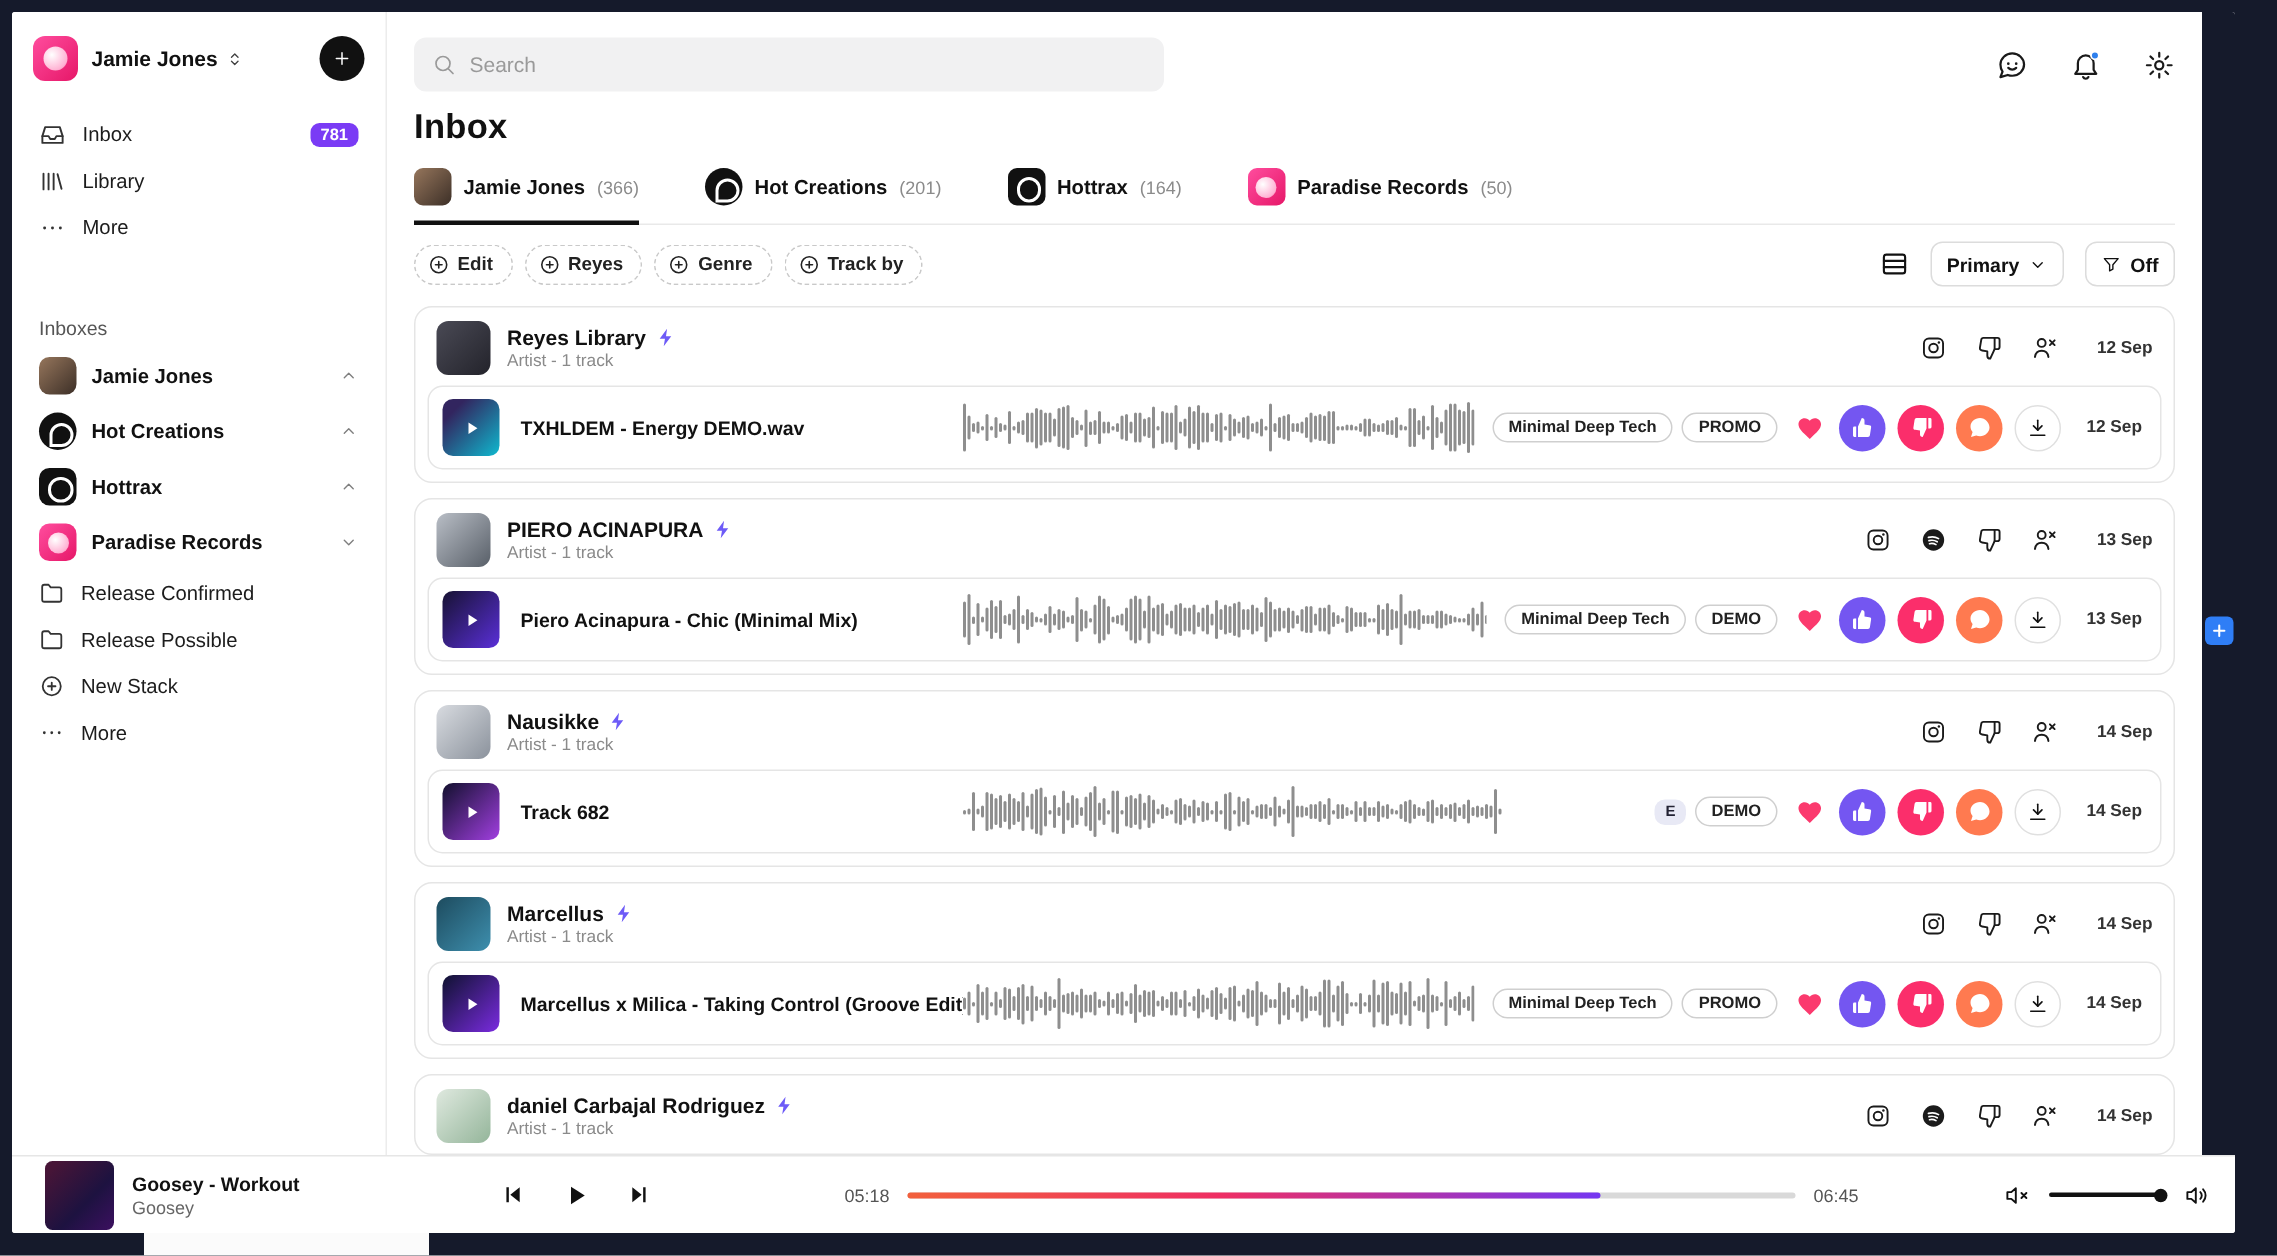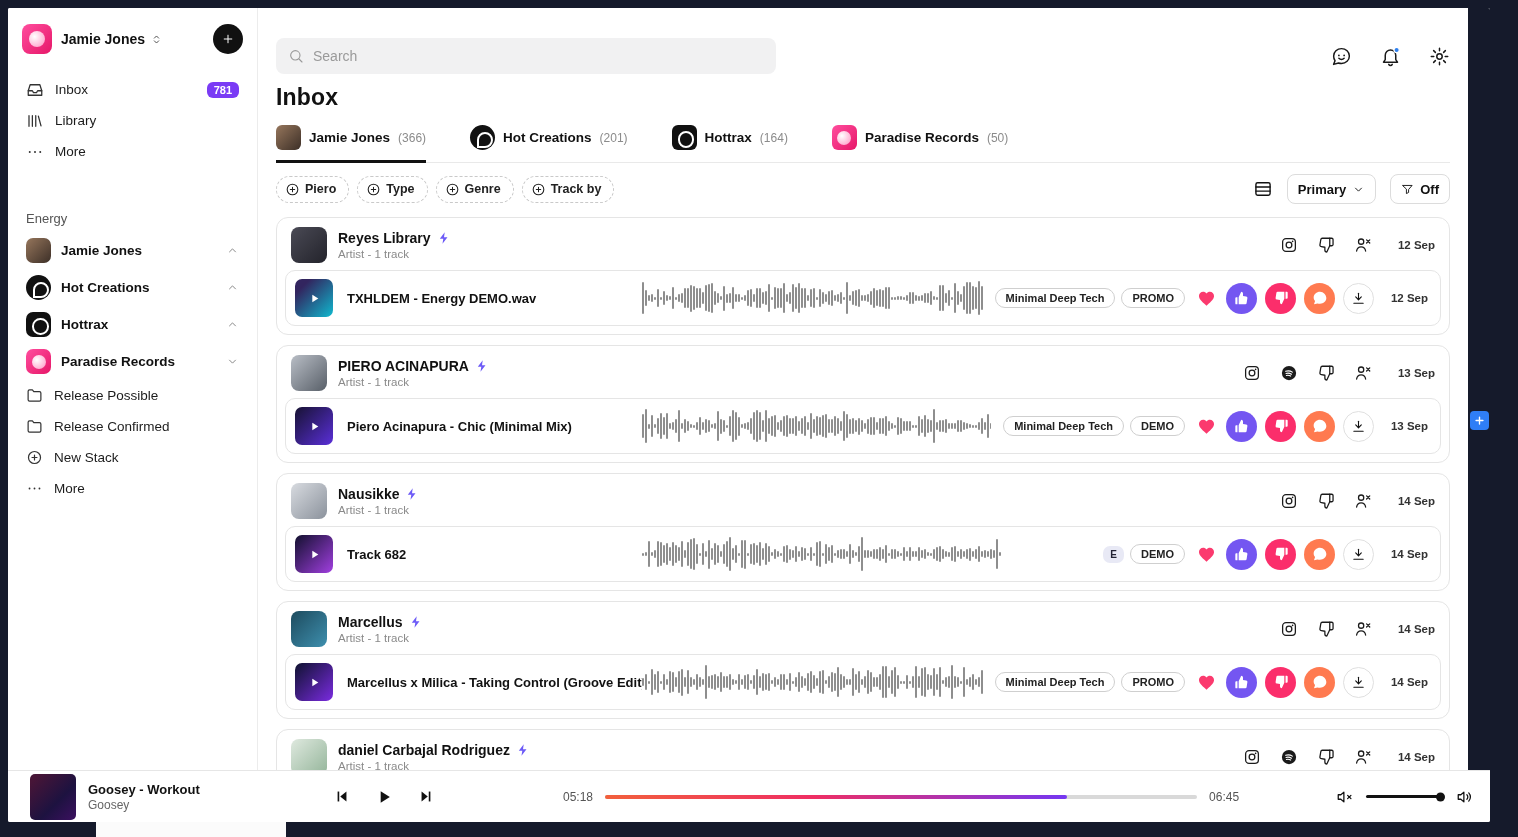--- a/index.html
+++ b/index.html
@@ -49,21 +49,21 @@
   .av-ht { background:#111; }
   .av-ht::after { content:""; position:absolute; left:25%; top:25%; width:50%; height:50%;
     border:2px solid #fff; border-radius:50%; }
 
   .folder-row { display:flex; align-items:center; gap:11px; height:31px;
     font-size:13.5px; font-weight:500; color:#1c1c1c; padding:0 4px; cursor:pointer; }
   .folder-row .icon { color:#333; } .folder-row .icon svg { width:17px; height:17px; }
 
   
   .main { position:absolute; left:250px; top:0; width:1210px; height:762px; overflow:hidden; }
-  .main-inner { padding:16px 18px; }
+  .main-inner { padding:3px 18px; }
   .toprow { display:flex; align-items:center; padding-top:14px; }
   .searchbox { width:500px; height:36px; background:#f1f1f2; border-radius:8px;
     display:flex; align-items:center; padding:0 12px; gap:9px; color:#9a9a9a; }
   .searchbox .icon svg { width:16px; height:16px; }
   .searchbox input { border:none; background:transparent; outline:none;
     font-size:14px; color:#333; width:100%; font-family:inherit; }
   .searchbox input::placeholder { color:#9a9a9a; }
   .top-icons { margin-left:auto; display:flex; gap:28px; align-items:center; color:#1a1a1a; }
   .ti { cursor:pointer; position:relative; } .ti svg { width:21px; height:21px; }
 
@@ -218,21 +218,21 @@
           <span class="icon">
             <svg viewBox="0 0 24 24" fill="none" stroke="currentColor" stroke-width="1.7" stroke-linecap="round" stroke-linejoin="round">
               <circle cx="5" cy="12" r="1.3" fill="currentColor" stroke="none"></circle>
               <circle cx="12" cy="12" r="1.3" fill="currentColor" stroke="none"></circle>
               <circle cx="19" cy="12" r="1.3" fill="currentColor" stroke="none"></circle>
             </svg>
           </span>
           <span>More</span>
         </div>
       </nav>
-    <div class="inboxes-heading">Energy</div>
+    <div class="inboxes-heading">Inboxes</div>
     <div id="inboxes">
         <div class="inbox-row">
           <span class="inbox-av av-jj"></span>
           <span class="inbox-name">Jamie Jones</span>
           <span class="icon chev">
             <svg viewBox="0 0 24 24" fill="none" stroke="currentColor" stroke-width="1.7" stroke-linecap="round" stroke-linejoin="round">
               <path d="M6.5 14.5L12 9l5.5 5.5"></path>
             </svg>
           </span>
         </div>
@@ -264,29 +264,29 @@
           </span>
         </div>
       </div>
     <div id="folders">
         <div class="folder-row">
           <span class="icon">
             <svg viewBox="0 0 24 24" fill="none" stroke="currentColor" stroke-width="1.7" stroke-linecap="round" stroke-linejoin="round">
               <path d="M3 6a2 2 0 0 1 2-2h4l2 2.5h8a2 2 0 0 1 2 2V18a2 2 0 0 1-2 2H5a2 2 0 0 1-2-2z"></path>
             </svg>
           </span>
-          <span>Release Possible</span>
+          <span>Release Confirmed</span>
         </div>
         <div class="folder-row">
           <span class="icon">
             <svg viewBox="0 0 24 24" fill="none" stroke="currentColor" stroke-width="1.7" stroke-linecap="round" stroke-linejoin="round">
               <path d="M3 6a2 2 0 0 1 2-2h4l2 2.5h8a2 2 0 0 1 2 2V18a2 2 0 0 1-2 2H5a2 2 0 0 1-2-2z"></path>
             </svg>
           </span>
-          <span>Release Confirmed</span>
+          <span>Release Possible</span>
         </div>
         <div class="folder-row">
           <span class="icon">
             <svg viewBox="0 0 24 24" fill="none" stroke="currentColor" stroke-width="1.7" stroke-linecap="round" stroke-linejoin="round">
               <circle cx="12" cy="12" r="8.5"></circle>
               <path d="M12 8.5v7M8.5 12h7"></path>
             </svg>
           </span>
           <span>New Stack</span>
         </div>
@@ -364,30 +364,30 @@
         </div>
       <div class="filterbar">
         <div class="chips" id="chips">
             <button class="chip">
               <span class="icon">
                 <svg viewBox="0 0 24 24" fill="none" stroke="currentColor" stroke-width="1.7" stroke-linecap="round" stroke-linejoin="round">
                   <circle cx="12" cy="12" r="8.5"></circle>
                   <path d="M12 8.5v7M8.5 12h7"></path>
                 </svg>
               </span>
-              <span>Piero</span>
+              <span>Edit</span>
             </button>
             <button class="chip">
               <span class="icon">
                 <svg viewBox="0 0 24 24" fill="none" stroke="currentColor" stroke-width="1.7" stroke-linecap="round" stroke-linejoin="round">
                   <circle cx="12" cy="12" r="8.5"></circle>
                   <path d="M12 8.5v7M8.5 12h7"></path>
                 </svg>
               </span>
-              <span>Type</span>
+              <span>Reyes</span>
             </button>
             <button class="chip">
               <span class="icon">
                 <svg viewBox="0 0 24 24" fill="none" stroke="currentColor" stroke-width="1.7" stroke-linecap="round" stroke-linejoin="round">
                   <circle cx="12" cy="12" r="8.5"></circle>
                   <path d="M12 8.5v7M8.5 12h7"></path>
                 </svg>
               </span>
               <span>Genre</span>
             </button>

